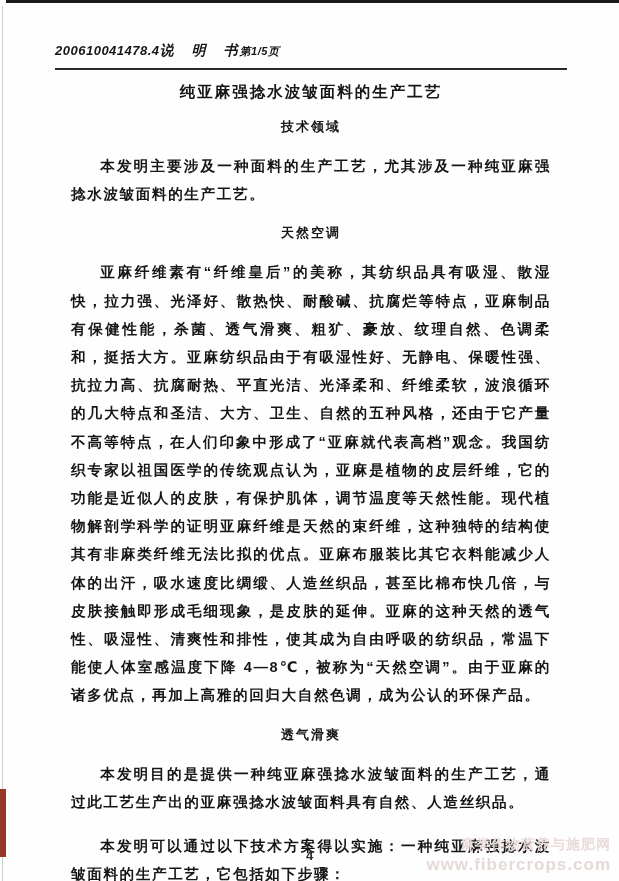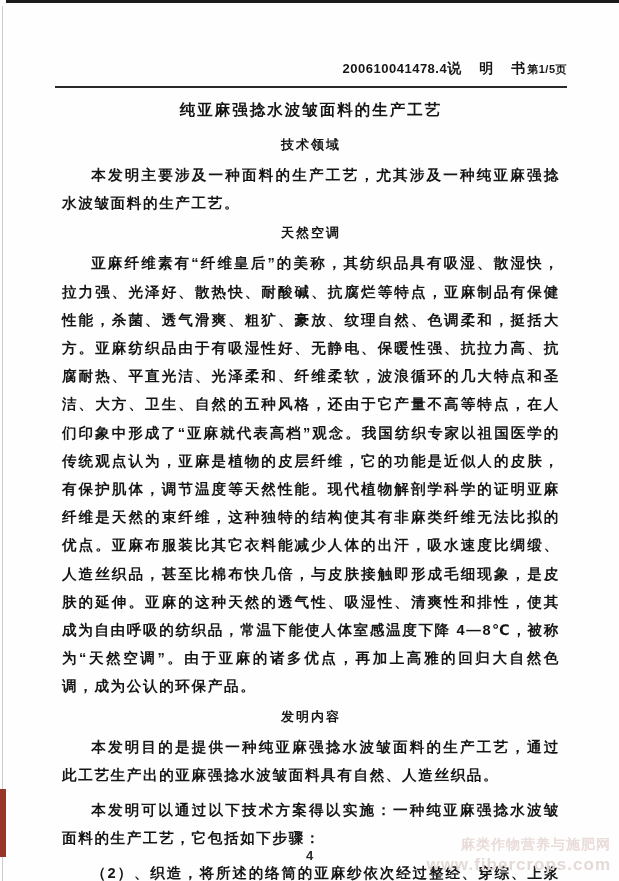--- a/index.html
+++ b/index.html
@@ -10,37 +10,37 @@
     background:#fefefe;
     overflow:hidden;
     font-family:"Liberation Sans","DejaVu Sans",sans-serif;
     color:#161616;
     box-sizing:border-box;
   }
   .top-border{position:absolute;top:0;left:6px;right:0;height:3px;background:#1b1b1b;}
   .left-line{position:absolute;top:6px;left:2px;bottom:0;width:1px;background:#cccccc;}
   .content{position:absolute;left:55px;right:52px;top:0;}
   .header{
-    margin-top:60px;
-    display:flex;align-items:baseline;justify-content:flex-end;
-    font-size:13px;font-weight:700;letter-spacing:0.5px;
+    margin-top:42px;
+    display:flex;align-items:baseline;justify-content:flex-start;
+    font-size:13px;font-weight:700;letter-spacing:0.5px;font-style:italic;
   }
   .doc-title{font-size:14px;font-weight:700;letter-spacing:2px;}
   .page-ind{font-size:11px;font-weight:700;}
   .rule{height:2px;background:#2a2a2a;margin-top:8px;}
   .inv-title{
     margin:12px 0 15px 0;text-align:center;
     font-size:15.5px;font-weight:700;letter-spacing:2px;
   }
   .sec-heading{
     margin:6px 0 4px 0;text-align:center;
     font-size:13px;font-weight:700;letter-spacing:2px;
   }
   .para{
-    margin:7px;
+    margin:16px;
     font-size:14.6px;line-height:28.2px;font-weight:700;
     letter-spacing:1.6px;
     text-align:justify;text-justify:inter-ideograph;
     text-indent:2em;
   }
   .page-number{
     position:absolute;left:0;right:0;bottom:18px;
     text-align:center;font-size:13px;font-weight:700;color:#2a2a2a;
   }
   .watermark{
@@ -73,21 +73,21 @@
       <h2 class="sec-heading">技术领域</h2>
       <p class="para">本发明主要涉及一种面料的生产工艺，尤其涉及一种纯亚麻强捻水波皱面料的生产工艺。</p>
     </div>
 
     <div>
       <h2 class="sec-heading">天然空调</h2>
       <p class="para">亚麻纤维素有“纤维皇后”的美称，其纺织品具有吸湿、散湿快，拉力强、光泽好、散热快、耐酸碱、抗腐烂等特点，亚麻制品有保健性能，杀菌、透气滑爽、粗犷、豪放、纹理自然、色调柔和，挺括大方。亚麻纺织品由于有吸湿性好、无静电、保暖性强、抗拉力高、抗腐耐热、平直光洁、光泽柔和、纤维柔软，波浪循环的几大特点和圣洁、大方、卫生、自然的五种风格，还由于它产量不高等特点，在人们印象中形成了“亚麻就代表高档”观念。我国纺织专家以祖国医学的传统观点认为，亚麻是植物的皮层纤维，它的功能是近似人的皮肤，有保护肌体，调节温度等天然性能。现代植物解剖学科学的证明亚麻纤维是天然的束纤维，这种独特的结构使其有非麻类纤维无法比拟的优点。亚麻布服装比其它衣料能减少人体的出汗，吸水速度比绸缎、人造丝织品，甚至比棉布快几倍，与皮肤接触即形成毛细现象，是皮肤的延伸。亚麻的这种天然的透气性、吸湿性、清爽性和排性，使其成为自由呼吸的纺织品，常温下能使人体室感温度下降 4—8℃，被称为“天然空调”。由于亚麻的诸多优点，再加上高雅的回归大自然色调，成为公认的环保产品。</p>
     </div>
 
     <div>
-      <h2 class="sec-heading">发明内容</h2>
+      <h2 class="sec-heading">透气滑爽</h2>
       <p class="para">本发明目的是提供一种纯亚麻强捻水波皱面料的生产工艺，通过此工艺生产出的亚麻强捻水波皱面料具有自然、人造丝织品。</p>
       <p class="para">本发明可以通过以下技术方案得以实施：一种纯亚麻强捻水波皱面料的生产工艺，它包括如下步骤：</p>
       <p class="para">（2）、织造，将所述的络筒的亚麻纱依次经过整经、穿综、上浆工序后，最后与纬丝在剑杆织机上织造成坯布；</p>
 
     </div>
   </div>
 
   <div class="page-number">4</div>
 
   <div class="watermark">

